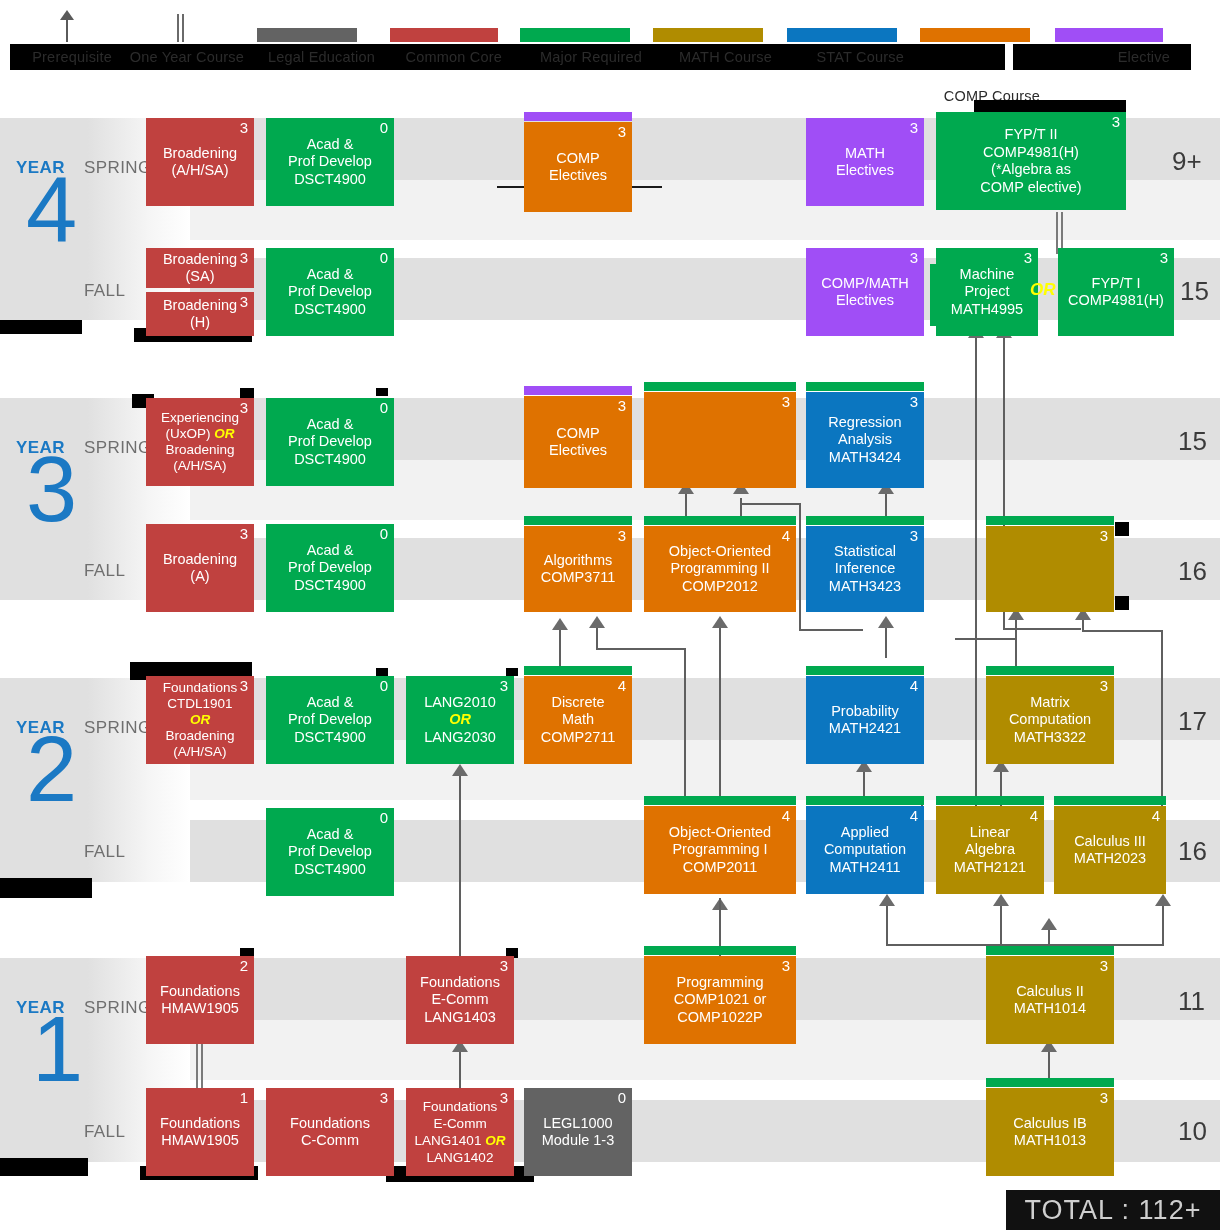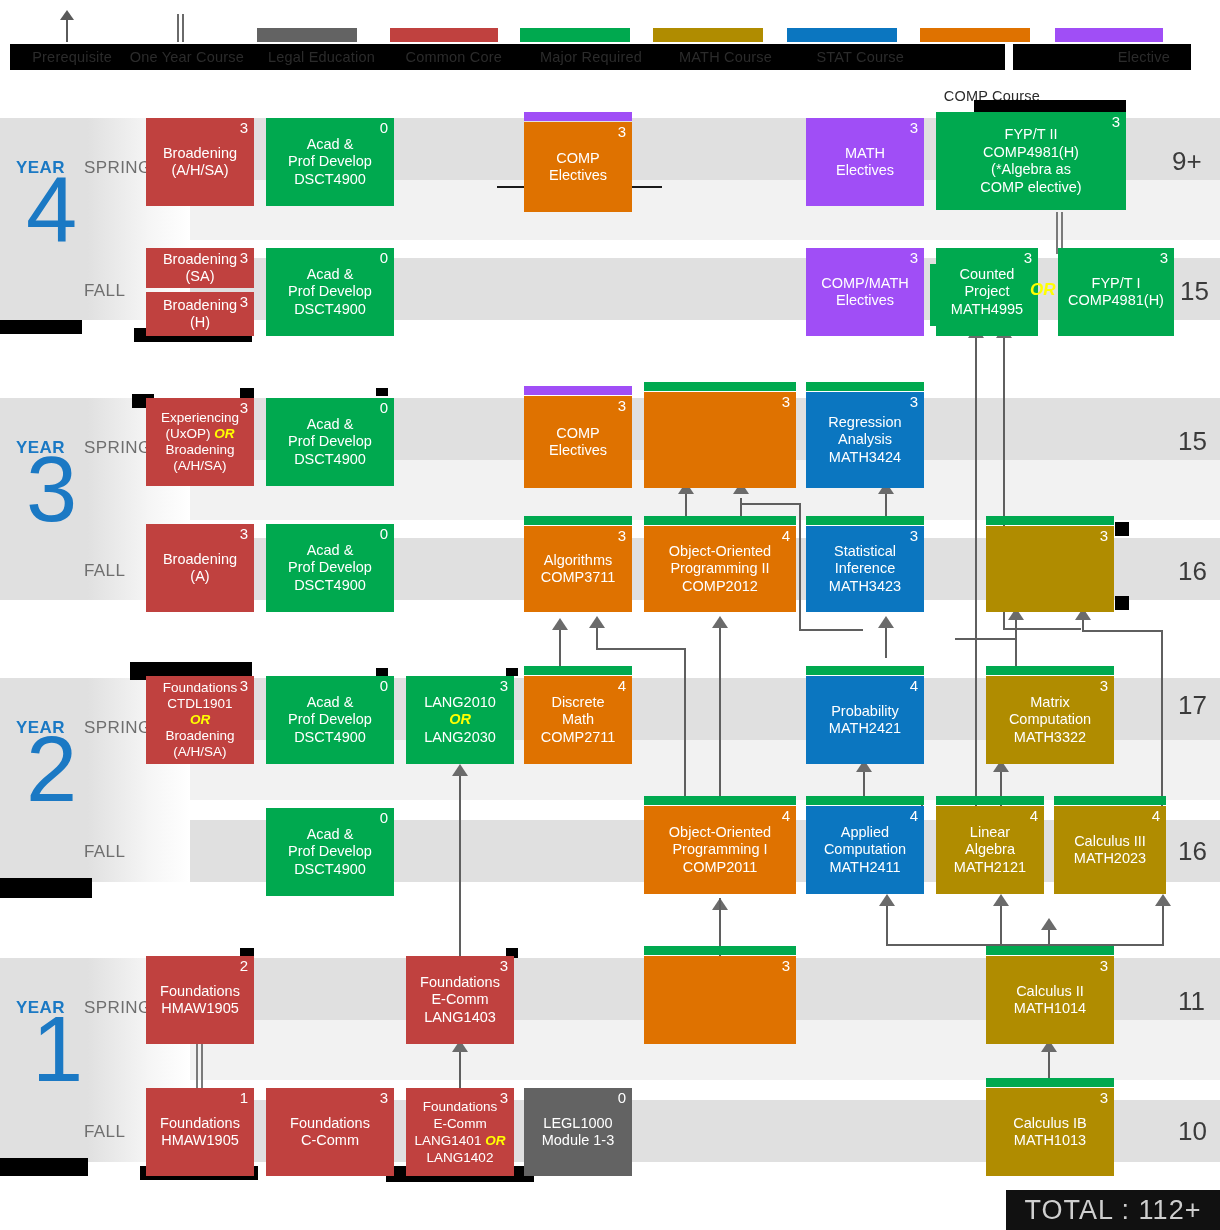--- a/index.html
+++ b/index.html
@@ -149,21 +149,21 @@
 
   <div class="yr-word" style="left:16px;top:998px;">YEAR</div>
   <div class="yr-num" style="left:32px;top:1010px;">1</div>
   <div class="sem" style="left:84px;top:998px;">SPRING</div>
   <div class="sem" style="left:84px;top:1122px;">FALL</div>
 
   <div class="credit-tot" style="left:1172px;top:146px;">9+</div>
   <div class="credit-tot" style="left:1180px;top:276px;">15</div>
   <div class="credit-tot" style="left:1178px;top:426px;">15</div>
   <div class="credit-tot" style="left:1178px;top:556px;">16</div>
-  <div class="credit-tot" style="left:1178px;top:690px;">17</div>
+  <div class="credit-tot" style="left:1178px;top:706px;">17</div>
   <div class="credit-tot" style="left:1178px;top:836px;">16</div>
   <div class="credit-tot" style="left:1178px;top:986px;">11</div>
   <div class="credit-tot" style="left:1178px;top:1116px;">10</div>
 
   <div class="legend-bar" style="left:10px;top:44px;width:370px;"></div>
   <div class="legend-bar" style="left:380px;top:44px;width:122px;"></div>
   <div class="legend-bar" style="left:502px;top:44px;width:503px;"></div>
   <div class="legend-bar" style="left:1013px;top:44px;width:114px;"></div>
   <div class="legend-bar" style="left:1075px;top:44px;width:116px;"></div>
 
@@ -346,21 +346,21 @@
   </div>
 
   <div class="course c-purple" style="left:806px;top:248px;width:118px;height:88px;">
     <span class="cr">3</span>
     <span class="txt"><span>COMP/MATH</span><br>
     <span>Electives</span></span>
   </div>
 
   <div class="course c-green" style="left:936px;top:248px;width:102px;height:88px;">
     <span class="cr">3</span>
-    <span class="txt"><span>Counted</span><br>
+    <span class="txt"><span>Machine</span><br>
     <span>Project</span><br>
     <span>MATH4995</span></span>
   </div>
   <div class="or" style="position:absolute;left:1030px;top:280px;font-size:17px;">OR</div>
   <div class="course c-green" style="left:1058px;top:248px;width:116px;height:88px;">
     <span class="cr">3</span>
     <span class="txt"><span>FYP/T I</span><br>
     <span>COMP4981(H)</span></span>
   </div>
 
@@ -534,20 +534,23 @@
   <div class="course c-red" style="left:406px;top:956px;width:108px;height:88px;">
     <span class="cr">3</span>
     <span class="txt"><span>Foundations</span><br>
     <span>E-Comm</span><br>
     <span>LANG1403</span></span>
   </div>
 
   <div class="topbar c-green" style="left:644px;top:946px;width:152px;"></div>
   <div class="course c-orange" style="left:644px;top:956px;width:152px;height:88px;">
     <span class="cr">3</span>
+    <span class="txt"><span>Programming</span><br>
+    <span>COMP1021 or</span><br>
+    <span>COMP1022P</span></span>
   </div>
 
   <div class="topbar c-green" style="left:986px;top:946px;width:128px;"></div>
   <div class="course c-gold" style="left:986px;top:956px;width:128px;height:88px;">
     <span class="cr">3</span>
     <span class="txt"><span>Calculus II</span><br>
     <span>MATH1014</span></span>
   </div>
 
   <div class="course c-red" style="left:146px;top:1088px;width:108px;height:88px;">

